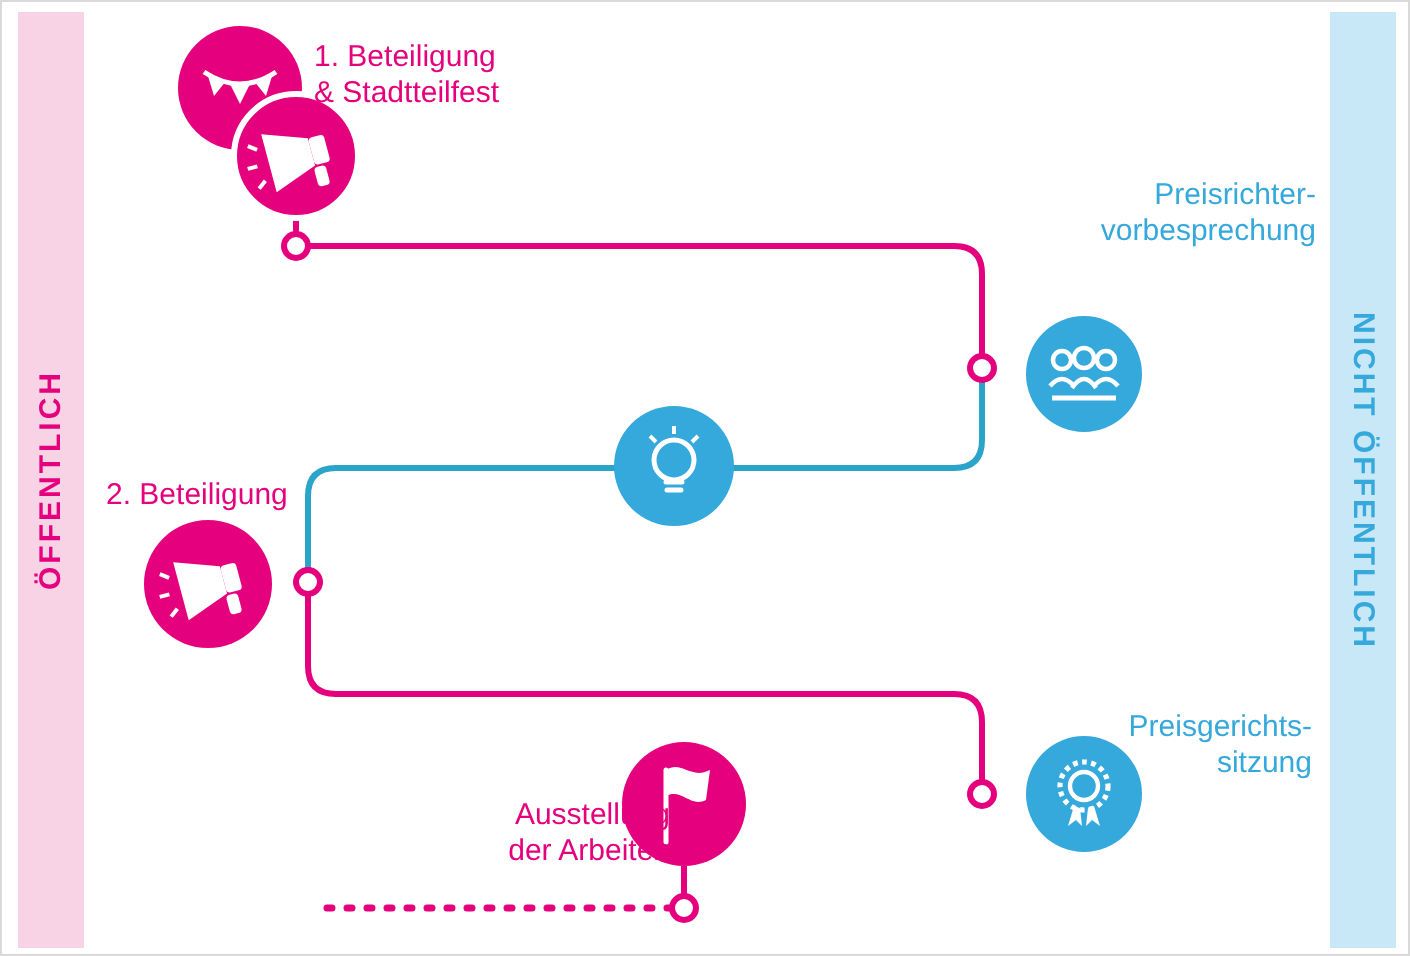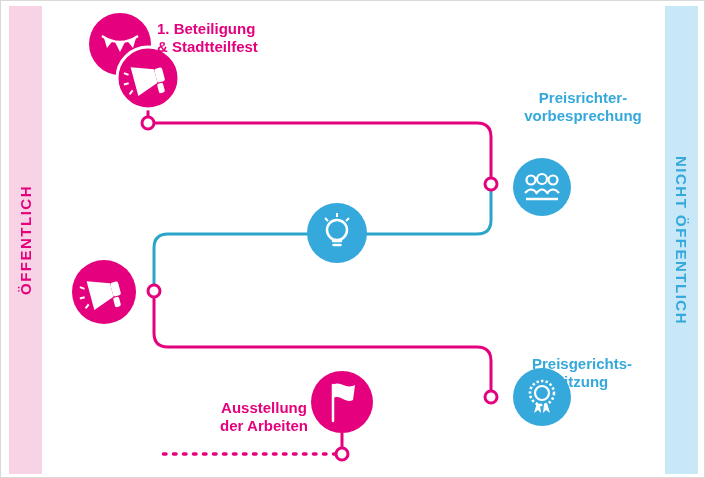--- a/index.html
+++ b/index.html
@@ -12,26 +12,26 @@
     position:absolute; top:5px; height:468px; width:33px;
     display:flex; align-items:center; justify-content:center;
   }
   .band-left  { left:8px;   background:var(--magenta-band,#f7d3e5); }
   .band-right { left:664px; background:var(--blue-band,#c9e8f7); }
   .band-text { font-weight:700; font-size:15px; letter-spacing:1.5px; }
   .band-left .band-text  { color:var(--magenta,#e5007d); writing-mode:vertical-rl; transform:rotate(180deg); }
   .band-right .band-text { color:var(--blue,#35a8dc); writing-mode:vertical-rl; }
 
   .label {
-    position:absolute; font-size:15px; font-weight:700; line-height:18px;
+    position:absolute; font-size:15px; font-weight:400; line-height:18px;
     white-space:pre-line;
   }
   .label.pink { color:var(--magenta,#e5007d); }
   .label.blue { color:var(--blue,#35a8dc); }
-  .center { text-align:center; }
+  .center { text-align:right; }
 
   svg.flow { position:absolute; left:0; top:0; }
   .ln { fill:none; stroke-width:3; }
   .ln-pink { stroke:var(--magenta,#e5007d); }
   .ln-teal { stroke:var(--teal,#2aa5c9); }
   .ln-dash { stroke:var(--magenta,#e5007d); stroke-width:3.5; stroke-dasharray:2.5 7.5; stroke-linecap:round; }
   .node { fill:#fff; stroke-width:3; stroke:var(--magenta,#e5007d); }
 
   .icon { position:absolute; }
   .fill-pink { fill:var(--magenta,#e5007d); }
@@ -138,20 +138,21 @@
     </svg>
   </div>
 
   <div class="label pink" style="left:156px;top:19px">1. Beteiligung
 &amp; Stadtteilfest</div>
 
   <div class="label blue center" style="left:507px;top:88px;width:150px">Preisrichter-
 vorbesprechung</div>
 
 
+  <div class="label pink" style="left:52px;top:238px">2. Beteiligung</div>
 
   <div class="label blue center" style="left:507px;top:354px;width:148px">Preisgerichts-
 sitzung</div>
 
   <div class="label pink center" style="left:192px;top:398px;width:142px">Ausstellung
 der Arbeiten</div>
 
 </div>
 
 </body></html>

